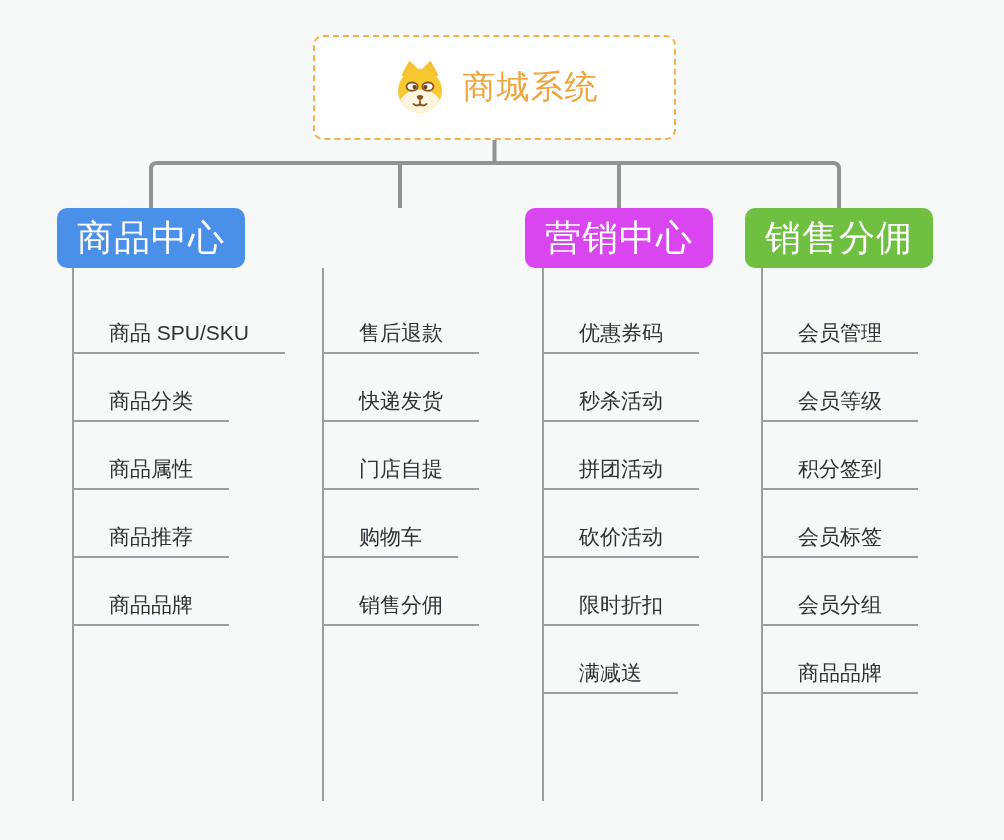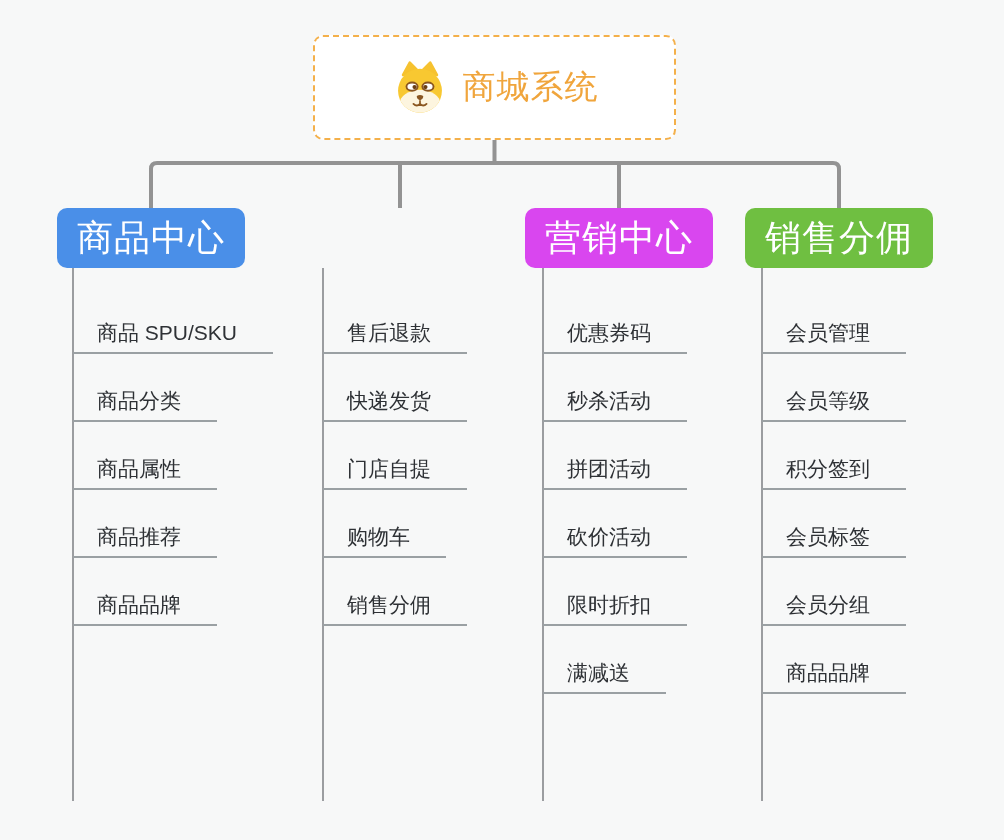--- a/index.html
+++ b/index.html
@@ -29,21 +29,21 @@
   .vl0{left:72px}.vl1{left:322px}.vl2{left:542px}.vl3{left:761px}
 
   
   .col{position:absolute;top:268px;display:flex;flex-direction:column;}
   .c0{left:73px}.c1{left:323px}.c2{left:543px}.c3{left:762px}
   .row{height:68px;display:flex;align-items:flex-end;}
   .row:first-child{height:86px;}
   .leaf{
     display:inline-block;white-space:nowrap;
     font-size:21px;color:#2e3135;line-height:1.25;
-    padding:0 36px 6px 24px;
+    padding:0 36px 6px 36px;
     border-bottom:2px solid #9aa0a3;
   }
 </style>
 </head>
 <body>
 
 <div class="canvas">
 
   <svg class="connectors" width="1004" height="840" viewBox="0 0 1004 840">
     <g stroke="#939393" stroke-width="4" fill="none">

